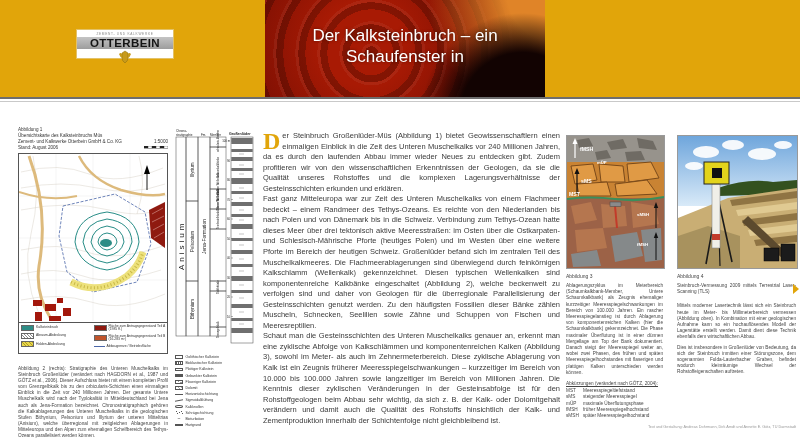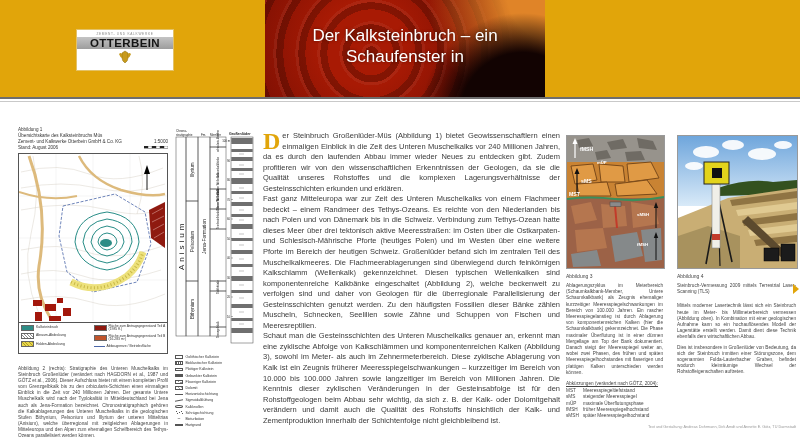--- a/index.html
+++ b/index.html
@@ -11,21 +11,21 @@
   .h-gold{background:#E1A50A;top:0;height:97px}
   #h-gold-l{left:0;width:265px}
   #h-gold-r{left:545px;width:255px}
   #h-photo{left:265px;top:0;width:280px;height:97px;
     background:
       radial-gradient(circle at 92% 118%, #120302 0 22%, rgba(18,3,2,0) 36%),
       radial-gradient(circle at 104% -8%, #E08428 0 16%, rgba(224,132,40,0) 42%),
       repeating-radial-gradient(circle at 38% 55%, rgba(0,0,0,.22) 0 7px, rgba(255,255,255,.05) 7px 10px, transparent 10px 22px),
       radial-gradient(circle at 35% 45%, #A81A04 0 22%, #7E1003 62%, #5C0B02 100%);}
   #h-title{left:0;right:0;top:25px;text-align:center;color:#fff;font-size:17px;line-height:21px;text-shadow:0 0 3px rgba(0,0,0,.5)}
-  #logo-box{left:77px;top:30px;width:96px;height:40px;background:#fff;text-align:center;box-shadow:0 0 0 1px #e3c268}
+  #logo-box{left:77px;top:30px;width:96px;height:28px;background:#fff;text-align:center;box-shadow:0 0 0 1px #e3c268}
   .logo-top{font-size:3.2px;letter-spacing:.7px;color:#8a8a8a;margin-top:2px}
   .logo-strip{margin:1px 0 0 0;background:linear-gradient(#c4c4c4,#9d9d9d);color:#141414;
               font-weight:bold;font-size:11.5px;letter-spacing:.4px;line-height:12px}
   .logo-crest{margin-top:1px}
   .div1{top:97px;left:0;width:800px;height:2px;background:#6e6e6e}
   .div2{top:101px;left:0;width:800px;height:1px;background:#c9c9c9}
 
   
   #fig1{left:18px;top:127px;width:150px}
   .fig1-head{font-size:4.6px;line-height:5.9px;color:#333}

